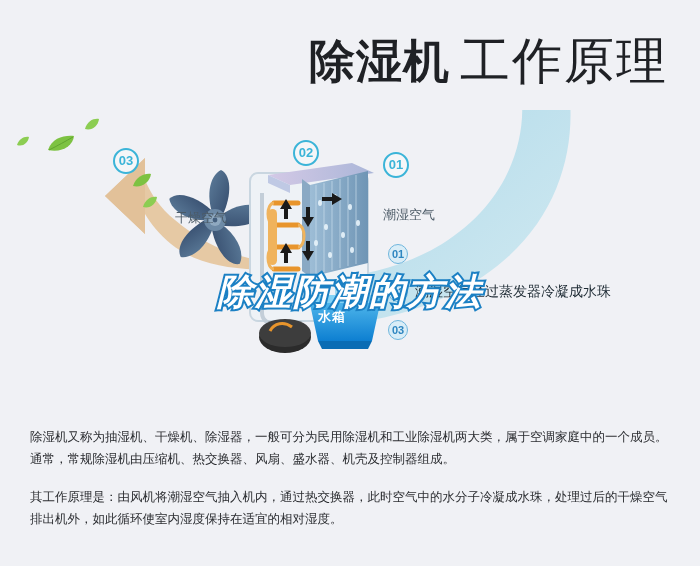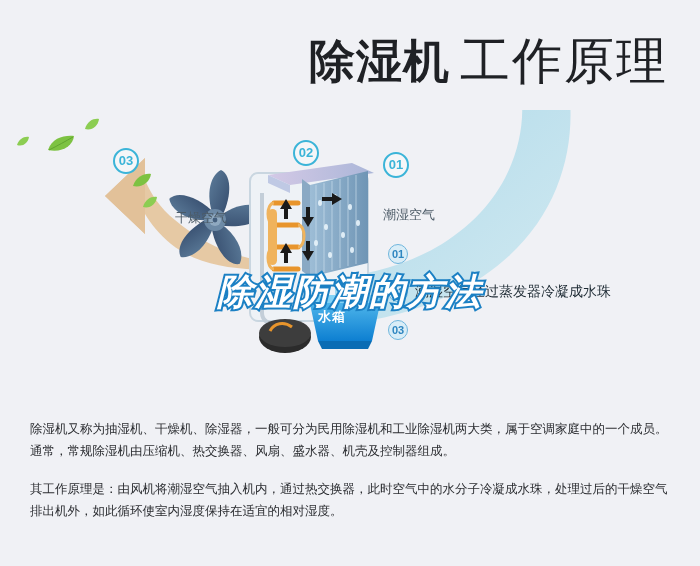--- a/index.html
+++ b/index.html
@@ -167,21 +167,21 @@
   
   .body-copy {
     position: absolute;
     top: 418px; left: 30px;
     width: 645px;
   }
   .para {
     font-size: 12.5px;
     line-height: 22px;
     color: #2b2d31;
-    margin: 0 0 16px 0;
+    margin: 8px 0 16px 0;
     text-align: left;
   }
 </style>
 </head>
 <body>
 
 <div class="title-wrap">
   <span class="title-a">除湿机</span><span class="title-b">工作原理</span>
 </div>
 

